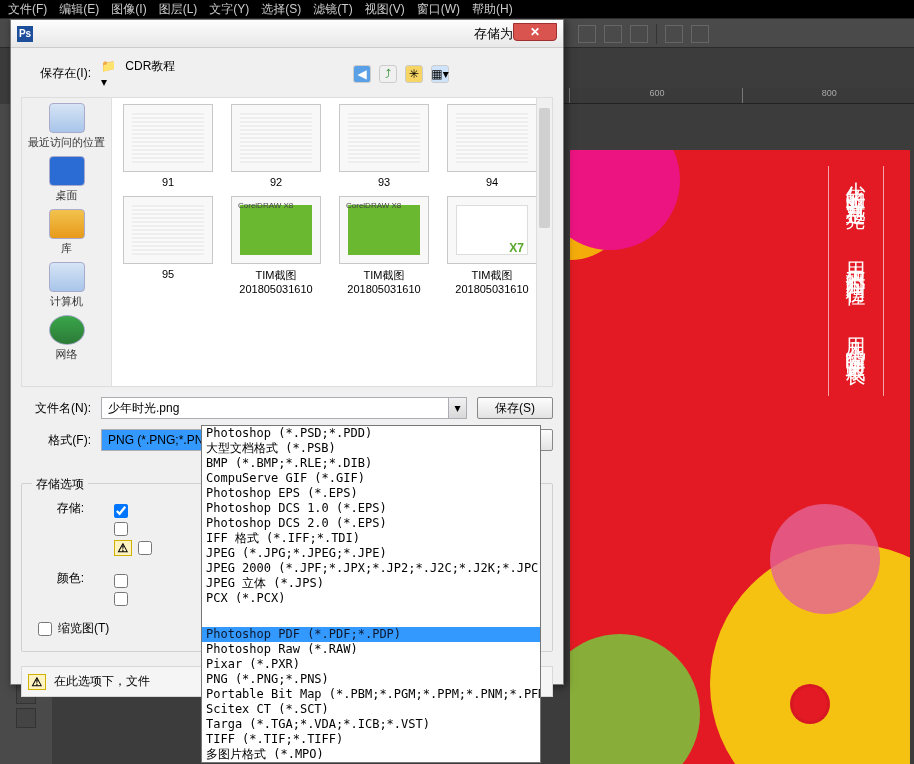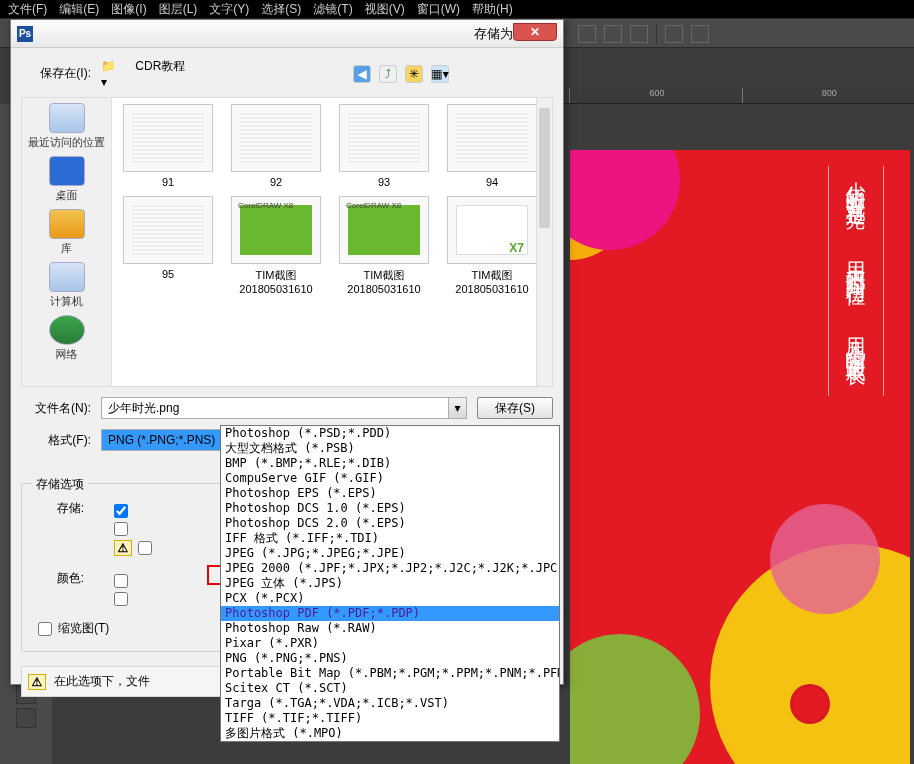--- a/index.html
+++ b/index.html
@@ -56,23 +56,23 @@
   .scroll { position:absolute; right:0; top:0; bottom:0; width:16px; background:#f0f0f0; border-left:1px solid #ddd;}
   .scroll .sthumb { position:absolute; top:10px; left:2px; right:2px; height:120px; background:#d0d0d0; border-radius:2px;}
 
   .field-row { display:flex; align-items:center; margin-top:10px; }
   .field-row .lbl { width:80px; text-align:right; padding-right:10px;}
   .field-row .combo { flex:1; height:22px; border:1px solid #abadb3; background:#fff; padding:0 20px 0 6px; position:relative; display:flex; align-items:center;}
   .field-row .combo .arrow { position:absolute; right:0; top:0; width:18px; height:100%; background:linear-gradient(#f2f2f2,#d8d8d8); border-left:1px solid #abadb3; display:flex; align-items:center; justify-content:center;}
   .field-row .combo.sel { background:#3399ff; color:#000;}
   .btn { width:76px; height:22px; margin-left:10px; border:1px solid #888; background:linear-gradient(#fdfdfd,#e2e2e2); border-radius:2px; font-size:12px;}
 
-  .dropdown { position:absolute; left:220px; top:425px; width:340px; background:#fff; border:1px solid #767676; font-family:"SimSun","MS Gothic",monospace; font-size:12px; line-height:15px; z-index:10;}
+  .dropdown { position:absolute; left:201px; top:425px; width:340px; background:#fff; border:1px solid #767676; font-family:"SimSun","MS Gothic",monospace; font-size:12px; line-height:15px; z-index:10;}
   .dropdown .opt { padding:0 4px; white-space:nowrap; overflow:hidden; }
-  .dropdown .opt.hi { background:#3399ff; color:#4c1d95;}
+  .dropdown .opt.hi { background:#3399ff; color:#0f172a;margin-top:21px;}
   .redbox { position:absolute; border:2px solid #e30000; pointer-events:none; }
 
   .optgroup { margin-top:32px; border:1px solid #d0d0d0; border-radius:2px; padding:10px 10px 10px 12px; position:relative; background:#f0f0f0;}
   .optgroup .grp-title { position:absolute; top:-8px; left:10px; background:#f0f0f0; padding:0 4px; font-size:12px;}
   .chk-row { display:flex; align-items:center; gap:6px; margin:4px 0 4px 20px; font-size:12px;}
   .chk-row input { width:14px; height:14px;}
   .warn { width:18px; height:16px; background:#fff3c2; border:1px solid #d1b000; display:inline-flex; align-items:center; justify-content:center; font-weight:bold; font-size:12px; color:#000;}
   .section-label { width:60px; text-align:right; padding-right:10px;}
   .sect-row { display:flex; align-items:flex-start; margin-top:6px;}
   .sect-body { flex:1; }
@@ -138,21 +138,21 @@
   <div class="dlg-title">
     <div class="ps-ico">Ps</div>
     <div class="ttl">存储为</div>
     <div class="dlg-close">✕</div>
   </div>
   <div class="dlg-body">
     <div class="row">
       <div class="lbl">保存在(I):</div>
       <div class="combo" style="width:240px">
         <span>📁</span>
-        <span style="margin-left:16px">CDR教程</span>
+        <span style="margin-left:6px">CDR教程</span>
         <div class="arrow">▾</div>
       </div>
       <div class="navicons">
         <span class="nav-ico" style="background:#5aa0e6;color:#fff">◀</span>
         <span class="nav-ico" style="color:#2a8a2a">⤴</span>
         <span class="nav-ico" style="background:#f6d565">✳</span>
         <span class="nav-ico" style="background:#cfe3fa">▦▾</span>
       </div>
     </div>
 

